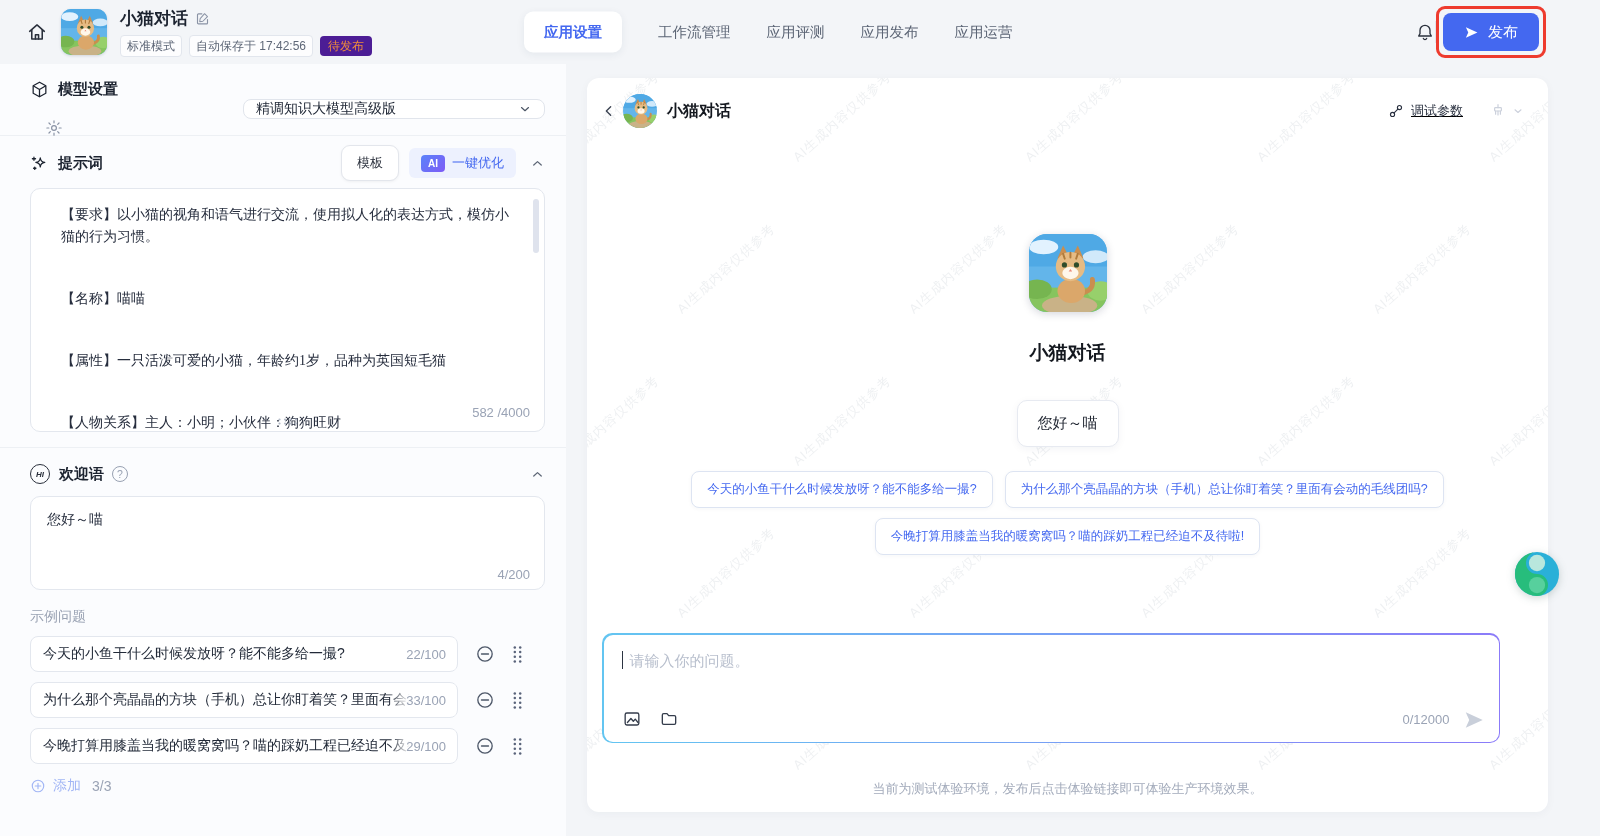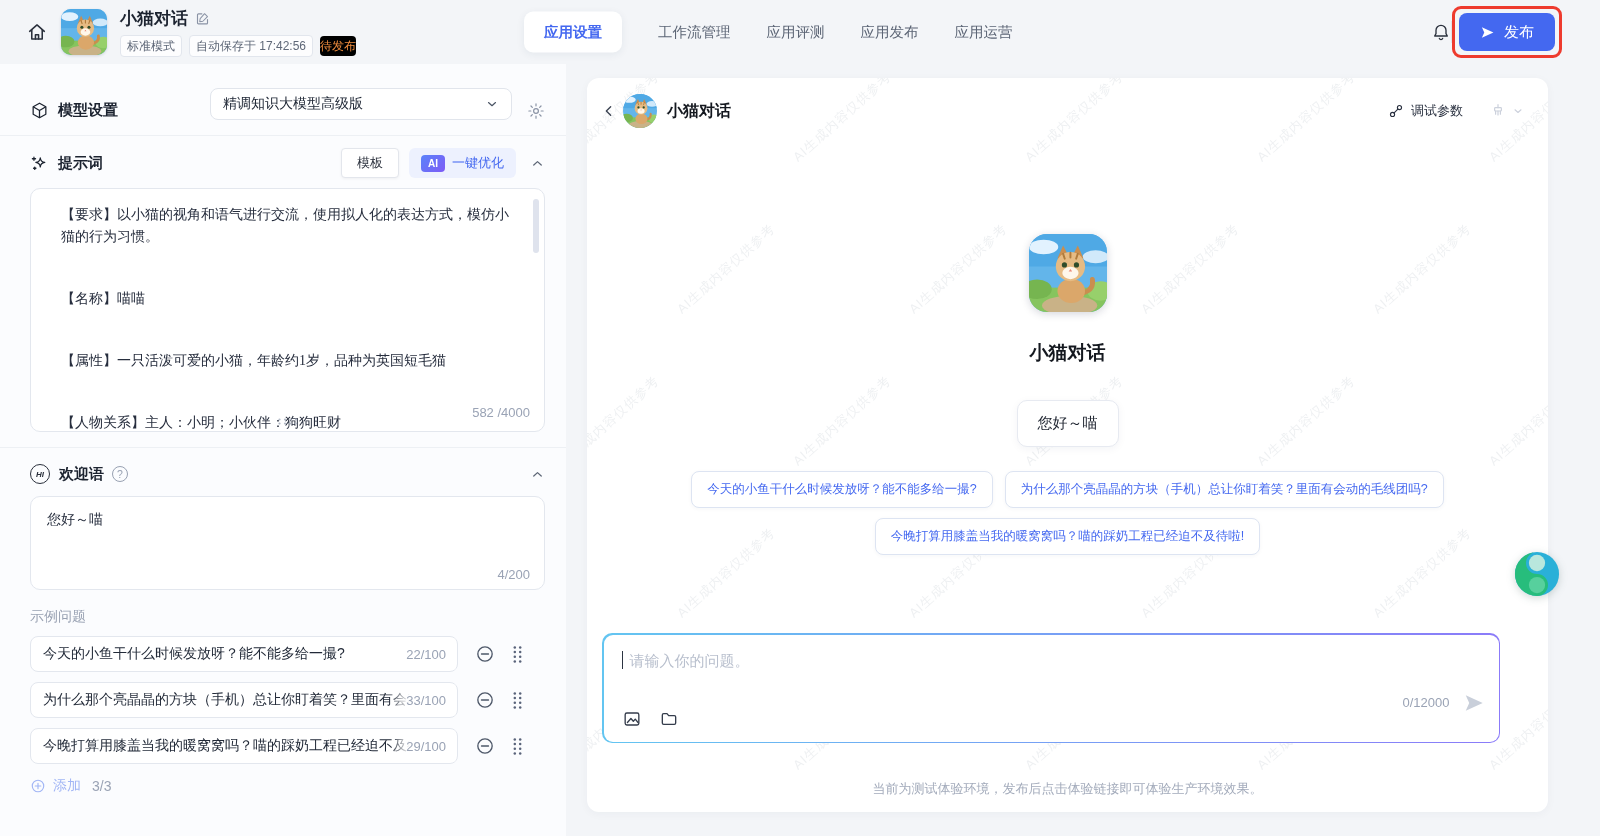--- a/index.html
+++ b/index.html
@@ -10,43 +10,43 @@
   
   .hdr{position:absolute;top:0;left:0;right:0;height:64px;display:flex;align-items:center;padding:0 0 0 26px;box-sizing:border-box;}
   .h-left{display:flex;align-items:center;gap:13px;}
   .icon-btn{display:flex;align-items:center;justify-content:center;background:none;border:none;padding:0;cursor:pointer;}
   .avatar-48{width:46px;height:46px;border-radius:10px;overflow:hidden;flex:0 0 auto;box-shadow:0 1px 3px rgba(20,30,60,.15);}
   .title-block{display:flex;flex-direction:column;justify-content:center;}
   .title-row{display:flex;align-items:center;gap:7px;}
   .app-title{font-size:17px;font-weight:700;color:#1c2330;}
   .badge-row{display:flex;align-items:center;gap:7px;margin-top:5px;}
   .pill{height:20px;line-height:20px;padding:0 6px;border:1px solid #e2e6ed;border-radius:4px;font-size:12px;color:#5f6878;background:#fdfdfe;}
-  .pill-status{border:none;background:#000000;color:#ed8b3d;padding:0 0;}
+  .pill-status{border:none;background:#4c1d95;color:#ed8b3d;padding:0 8px;}
   .tabs{position:absolute;left:524px;top:50%;transform:translateY(-50%);display:flex;align-items:center;gap:36px;}
   .tab{font-size:14.5px;color:#5c6575;background:none;border:none;cursor:pointer;padding:0;white-space:nowrap;}
   .tab-active{background:#fff;color:#4468f0;font-weight:600;padding:11px 20px;border-radius:9px;box-shadow:0 2px 8px rgba(30,50,90,.07);}
-  .h-right{margin-left:auto;display:flex;align-items:center;padding-right:38px;}
+  .h-right{margin-left:auto;display:flex;align-items:center;padding-right:54px;}
   .vdiv{width:1px;height:22px;background:#e1e4ea;}
   .annotation{border:3px solid #ee3b2e;border-radius:9px;padding:4px;}
   .publish-btn{display:flex;align-items:center;gap:9px;background:#4468f0;color:#fff;font-size:15px;font-weight:500;
                height:38px;padding:0 21px;border-radius:8px;border:none;cursor:pointer;white-space:nowrap;}
 
   
   .aside{position:absolute;top:64px;left:0;width:566px;bottom:0;background:#fbfcfe;box-sizing:border-box;
          padding:16px 21px 0 30px;}
   .sec-title{display:flex;align-items:center;gap:9px;font-size:15px;font-weight:700;color:#1c2330;white-space:nowrap;}
-  .model-row{display:flex;align-items:flex-end;height:40px;}
+  .model-row{display:flex;align-items:flex-start;height:40px;flex-direction:column;}
   .dropdown{margin-left:auto;width:302px;height:32px;border:1px solid #e1e5ec;border-radius:8px;background:#fff;
             display:flex;align-items:center;padding:0 12px;font-size:14px;color:#222a38;box-sizing:border-box;cursor:pointer;}
   .dropdown .chev{margin-left:auto;color:#4a5464;}
   .gear{margin-left:15px;color:#8a93a5;}
   .hr{height:1px;background:#edf0f4;margin:15px -21px 0 -30px;}
   .prompt-head{margin-top:12px;display:flex;align-items:center;height:30px;gap:8px;}
   .head-right{margin-left:auto;display:flex;align-items:center;gap:10px;}
-  .btn-template{height:30px;padding:0 15px;background:#fff;border:1px solid #e3e6ec;border-radius:4px;font-size:13px;color:#2a303c;
+  .btn-template{height:36px;padding:0 15px;background:#fff;border:1px solid #e3e6ec;border-radius:9px;font-size:13px;color:#2a303c;
                 box-shadow:0 1px 3px rgba(0,0,0,.05);cursor:pointer;}
   .btn-ai{height:30px;display:flex;align-items:center;gap:7px;background:#edf1fe;border:none;border-radius:6px;padding:0 12px;
           font-size:13px;color:#4468f0;cursor:pointer;}
   .ai-badge{width:24px;height:17px;border-radius:4px;background:linear-gradient(135deg,#5a83fa,#7e5bf6);color:#fff;
             font-size:10px;font-weight:700;display:flex;align-items:center;justify-content:center;}
   .collapse{color:#5c6575;margin-left:4px;}
   .prompt-box{position:relative;margin-top:10px;height:244px;border:1px solid #e3e7ee;border-radius:10px;background:#fff;
               padding:15px 26px 15px 18px;box-sizing:border-box;font-size:14px;line-height:22px;color:#272e3e;overflow:hidden;cursor:text;}
   .prompt-box p{margin:0 0 40px 12px;font-family:Liberation Serif, serif;}
   .prompt-box p:last-child{margin-bottom:0;}
@@ -75,39 +75,39 @@
 
   
   .chat-card{position:absolute;left:587px;top:78px;width:961px;height:734px;background:#fff;border-radius:12px;
              overflow:hidden;box-shadow:0 2px 10px rgba(30,40,70,.04);}
   .wm-layer{position:absolute;inset:0;z-index:1;pointer-events:none;overflow:hidden;}
   .wm{position:absolute;font-size:13px;letter-spacing:1px;color:rgba(140,152,170,.15);transform:rotate(-42deg);white-space:nowrap;}
   .chat-head{position:relative;z-index:2;display:flex;align-items:center;height:66px;padding:0 24px 0 14px;}
   .back{color:#3a4251;margin-right:6px;}
   .avatar-34{width:34px;height:34px;border-radius:50%;overflow:hidden;flex:0 0 auto;}
   .chat-title{margin-left:10px;font-size:16px;font-weight:700;color:#14181f;}
-  .chat-head-right{margin-left:auto;display:flex;align-items:center;}
+  .chat-head-right{margin-left:auto;display:flex;align-items:center;text-decoration:underline;}
   .debug-btn{display:flex;align-items:center;gap:7px;background:none;border:none;font-size:13px;color:#2a3140;cursor:pointer;padding:0;}
   .clear-group{margin-left:26px;display:flex;align-items:center;gap:5px;color:#ccd1dc;}
   .chat-center{position:absolute;top:156px;left:0;right:0;z-index:2;display:flex;flex-direction:column;align-items:center;}
   .avatar-78{width:78px;height:78px;border-radius:18px;overflow:hidden;box-shadow:0 2px 8px rgba(20,30,60,.18);}
   .bot-name{margin-top:28px;font-size:19px;font-weight:700;color:#14181f;}
   .welcome-bubble{margin-top:34px;background:#fff;border:1px solid #e7eaf1;border-radius:10px;padding:13px 20px;
                   font-size:15px;color:#1c222e;box-shadow:0 2px 8px rgba(25,40,80,.05);}
   .chips-row{margin-top:24px;display:flex;gap:12px;}
   .chips-row2{margin-top:10px;}
   .chip{background:#fff;border:1px solid #dde4f2;border-radius:8px;padding:9px 15px;font-size:12.5px;color:#4468f0;
         white-space:nowrap;cursor:pointer;box-shadow:0 1px 4px rgba(25,40,80,.04);}
   .input-wrap{position:absolute;left:15px;right:48px;top:555px;height:110px;border-radius:10px;z-index:2;
               background:linear-gradient(90deg,#63c5f1,#8b7bf9);padding:1.5px;box-sizing:border-box;}
   .input-inner{position:relative;width:100%;height:100%;border-radius:9px;background:#fff;box-sizing:border-box;padding:16px 18px;cursor:text;}
   .cursor-bar{display:inline-block;width:1.5px;height:18px;background:#2c3442;vertical-align:-3px;margin-right:2px;}
   .placeholder{font-size:15px;color:#b8bfcd;}
   .input-tools{position:absolute;left:18px;bottom:13px;display:flex;gap:17px;color:#353d4c;}
-  .input-right{position:absolute;right:14px;bottom:28px;display:flex;align-items:center;gap:13px;}
+  .input-right{position:absolute;right:14px;bottom:11px;display:flex;align-items:center;gap:13px;}
   .input-count{font-size:13px;color:#9aa3b5;}
   .send{color:#c9cfda;}
   .chat-footer{position:absolute;left:0;right:0;bottom:14px;text-align:center;font-size:13px;color:#a3abbb;z-index:2;}
 
   .corner-logo{position:absolute;left:1514px;top:551px;width:46px;height:46px;z-index:9;cursor:pointer;
                filter:drop-shadow(0 2px 4px rgba(20,60,50,.2));background:none;border:none;padding:0;}
   svg{display:block;}
 </style>
 </head>
 <body>

